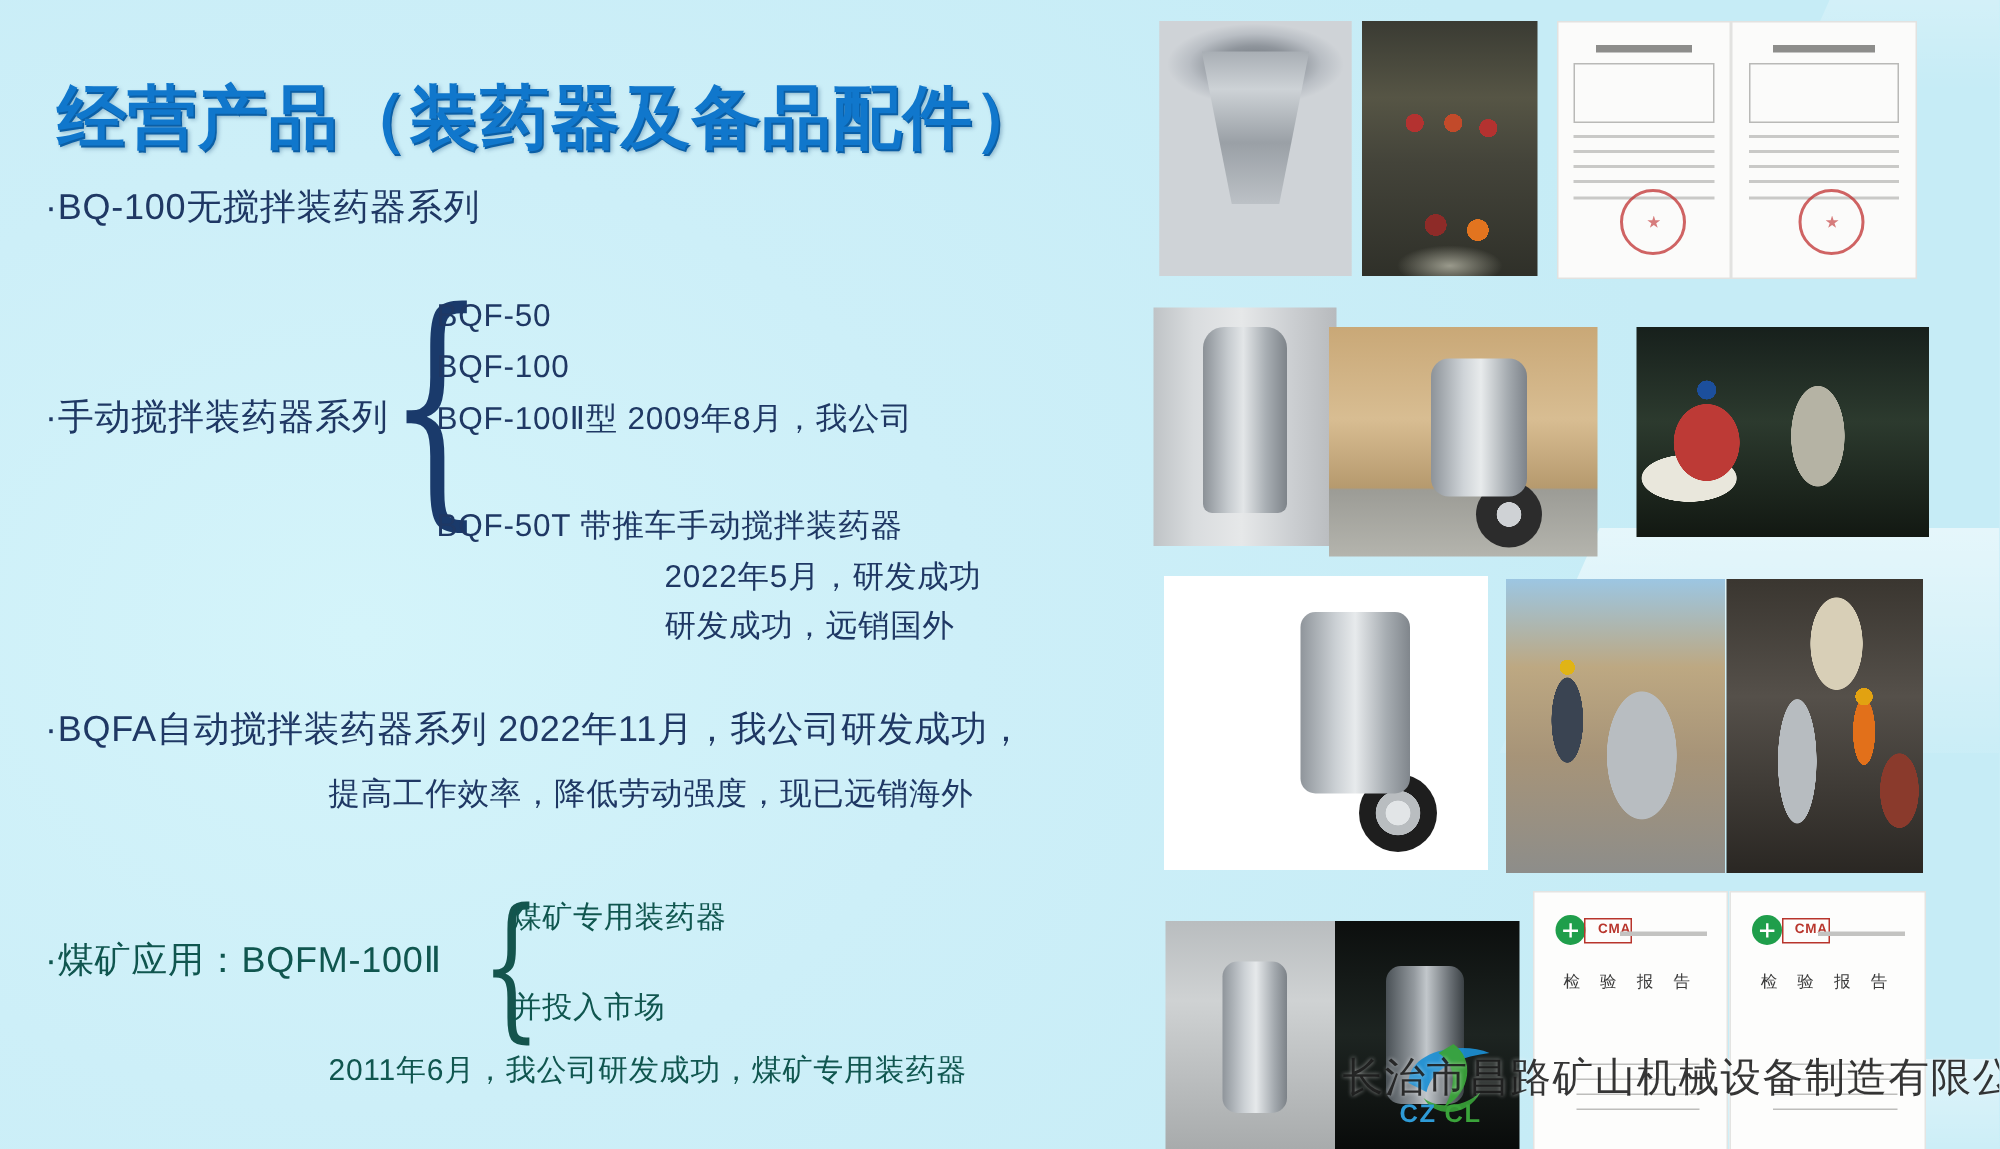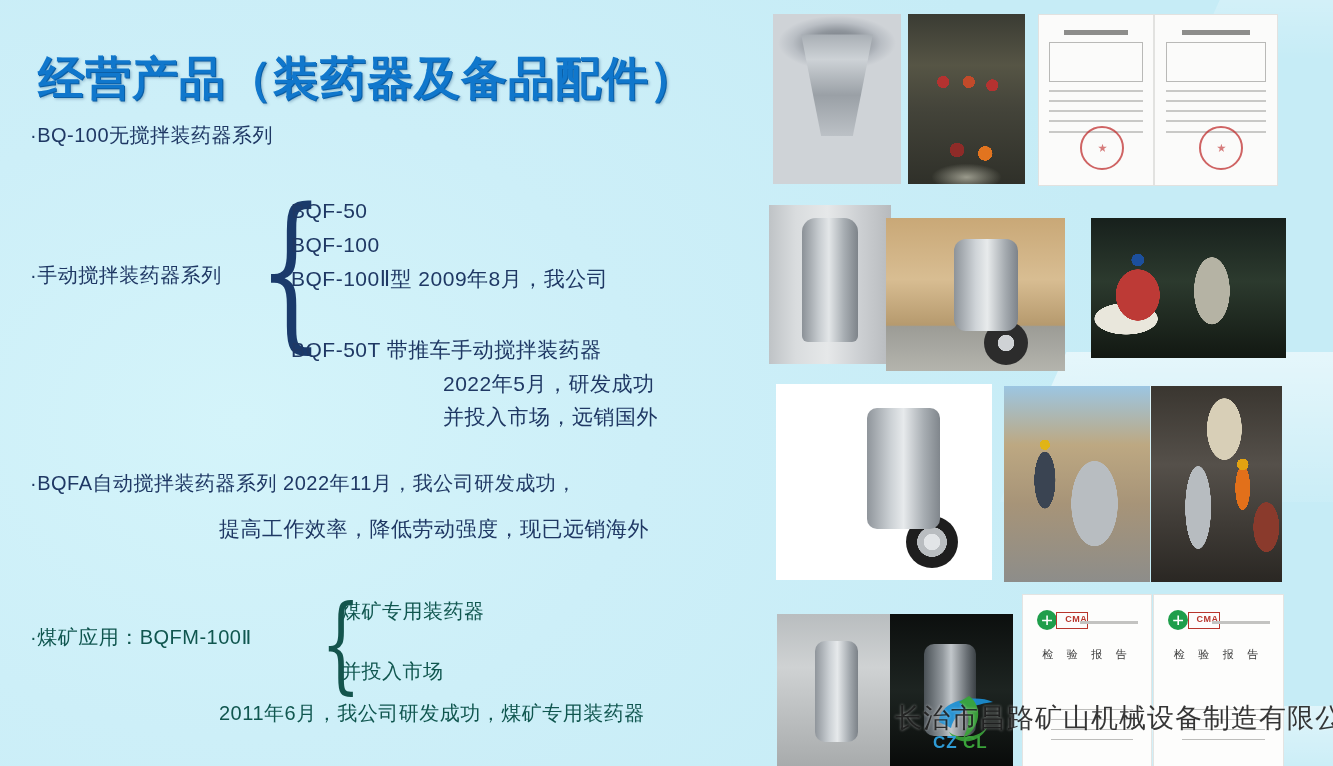--- a/index.html
+++ b/index.html
@@ -29,21 +29,21 @@
 
   .title{
     position:absolute;left:38px;top:48px;
     font-size:46px;font-weight:bold;letter-spacing:1px;
     color:#1077cc;
     text-shadow:1px 1px 0 #0b5fa6, 2px 2px 3px rgba(8,60,110,.35);
     white-space:nowrap;
   }
   .bullet-line{
     position:absolute;color:#1f3864;white-space:nowrap;
-    font-size:20px;letter-spacing:.5px;
+    font-size:24px;letter-spacing:.5px;
   }
   .b1{left:30px;top:122px;}
   .b2{left:30px;top:262px;}
   .b3{left:30px;top:470px;}
   .b4{left:30px;top:624px;color:#10564f;}
 
   .sub{position:absolute;color:#1f3864;white-space:nowrap;font-size:21px;letter-spacing:.5px;}
   .s1{left:291px;top:199px;}
   .s2{left:291px;top:233px;}
   .s3{left:291px;top:265px;}
@@ -237,21 +237,21 @@
     <div class="bullet-line b1">·BQ-100无搅拌装药器系列</div>
 
     <div class="bullet-line b2">·手动搅拌装药器系列</div>
     <div class="brace brace-1">{</div>
 
     <div class="sub s1">BQF-50</div>
     <div class="sub s2">BQF-100</div>
     <div class="sub s3">BQF-100Ⅱ型  2009年8月，我公司</div>
     <div class="sub s5">BQF-50T 带推车手动搅拌装药器</div>
     <div class="sub s6">2022年5月，研发成功</div>
-    <div class="sub s7">并投入市场，远销国外</div>
+    <div class="sub s7">研发成功，远销国外</div>
 
     <div class="bullet-line b3">·BQFA自动搅拌装药器系列  2022年11月，我公司研发成功，</div>
     <div class="sub bqfa-2">提高工作效率，降低劳动强度，现已远销海外</div>
 
     <div class="bullet-line b4">·煤矿应用：BQFM-100Ⅱ</div>
     <div class="brace brace-2">{</div>
     <div class="coal c1">煤矿专用装药器</div>
     <div class="coal c2">并投入市场</div>
     <div class="coal c3">2011年6月，我公司研发成功，煤矿专用装药器</div>
   </div>

